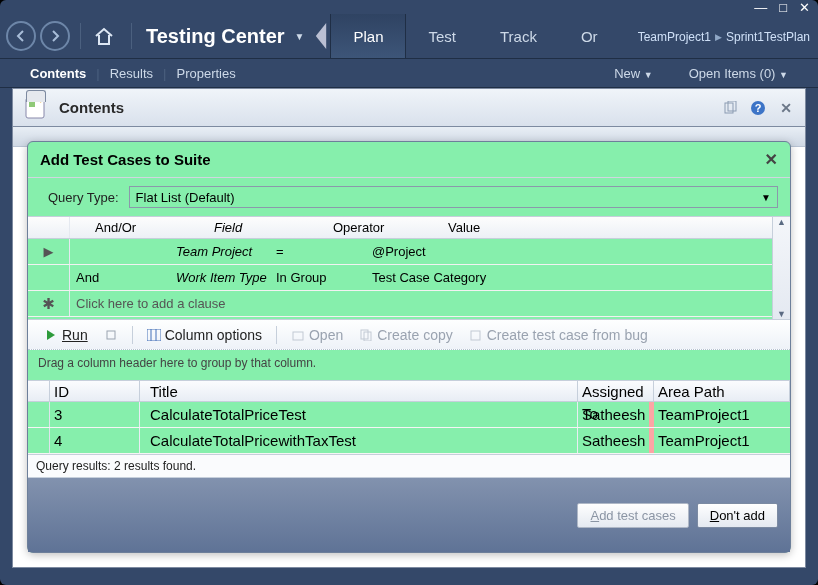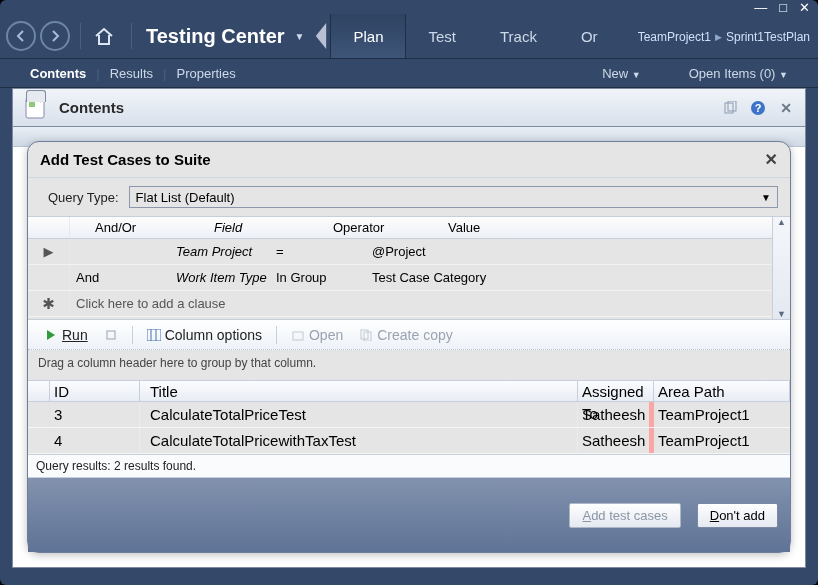--- a/index.html
+++ b/index.html
@@ -27,37 +27,37 @@
 
 .breadcrumb { position: absolute; right: 8px; top: 16px; display: flex; align-items: center; font-size: 12px; color: #cfe0f7; gap: 4px; }
 .breadcrumb .bc-arrow { color: #8fa7c6; font-size: 9px; }
 
 
 .subnav { height: 30px; border-top: 1px solid #1f2e45; border-bottom: 1px solid #1f2e45; display: flex; align-items: center; padding: 0 20px; font-size: 13px; color: #cdd9e8; gap: 0; }
 .subnav .sn-item { padding: 0 10px; cursor: pointer; }
 .subnav .sn-item.active { color: #fff; font-weight: 600; }
 .subnav .sn-sep { color: #4b607f; }
 .subnav .spacer { flex: 1; }
-.subnav .sn-right { display: flex; gap: 28px; }
+.subnav .sn-right { display: flex; gap: 16px; }
 
 
 .tab-rider { position: absolute; left: 26px; top: 90px; width: 20px; height: 12px; background: #e6e9ee; border: 1px solid #7d8aa0; border-bottom: none; border-radius: 3px 3px 0 0; }
 
 
 .panel-header { margin: 0 12px; background: linear-gradient(#f0f4f9, #d9e1ec); border: 1px solid #7d8aa0; height: 38px; display: flex; align-items: center; padding: 0 10px; gap: 10px; border-bottom: none; }
 .panel-header .ph-title { font-size: 15px; font-weight: 700; color: #2a2a2a; flex: 1; }
 .panel-header .ph-icon { width: 26px; height: 26px; }
 .ph-action { width: 18px; height: 18px; color: #4f6a92; display: flex; align-items: center; justify-content: center; cursor: pointer; font-size: 14px; }
 
 
 .content { margin: 0 12px; background: #fff; border: 1px solid #7d8aa0; height: 442px; position: relative; }
 .shelf { height: 20px; background: linear-gradient(#e8eef5, #cfd8e4); border-bottom: 1px solid #b8c3d3; }
 
 
-.dialog { position: absolute; left: 14px; top: 14px; right: 14px; bottom: 14px; background: #e5e5e5; border: 1px solid #6d7f9a; border-radius: 12px; box-shadow: 0 2px 8px rgba(0,0,0,0.25); display: flex; flex-direction: column; justify-content: center; }
+.dialog { position: absolute; left: 14px; top: 14px; right: 14px; bottom: 14px; background: #86efac; border: 1px solid #6d7f9a; border-radius: 6px; box-shadow: 0 2px 8px rgba(0,0,0,0.25); display: flex; flex-direction: column; justify-content: center; }
 .dlg-title { padding: 8px 12px; font-size: 15px; font-weight: 700; border-bottom: 1px solid #d0d6df; display: flex; align-items: center; }
 .dlg-title .close { margin-left: auto; font-size: 16px; color: #444; cursor: pointer; }
 
 .query-row { display: flex; align-items: center; padding: 8px 12px 8px 20px; gap: 10px; font-size: 13px; }
 .query-row label { color: #222; }
 .query-row .qselect { flex: 1; border: 1px solid #8b98ab; height: 22px; padding: 0 6px; display: flex; align-items: center; justify-content: space-between; font-size: 13px; }
 
 
 .clauses { border-top: 1px solid #c6cfdb; border-bottom: 1px solid #c6cfdb; position: relative; font-size: 13px; height: 104px; overflow: hidden; }
 .cl-head { display: flex; background: linear-gradient(#fdfdfd, #ecf0f6); border-bottom: 1px solid #c6cfdb; height: 22px; line-height: 22px; gap: 19px; }
@@ -90,21 +90,21 @@
 .res-row { display: flex; height: 26px; line-height: 26px; border-bottom: 1px solid #f5f5f5; }
 .r-gutter { width: 22px; border-right: 1px solid #dfe4ec; }
 .r-id { width: 90px; padding-left: 4px; border-right: 1px solid #e9edf3; }
 .r-title { flex: 1; padding-left: 10px; border-right: 1px solid #e9edf3; }
 .r-assigned { width: 76px; padding-left: 4px; border-right: 5px solid #fca5a5; }
 .r-area { width: 136px; padding-left: 4px; }
 .res-head .cell { border-right: 1px solid #c6cfdb; }
 
 .status { border-top: 1px solid #c6cfdb; border-bottom: 1px solid #c6cfdb; padding: 4px 8px; font-size: 12px; color: #222; background: #fafbfd; }
 
-.footer { flex: 1; background: linear-gradient(#8292ae, #5f7396); display: flex; align-items: center; justify-content: flex-end; padding: 0 12px; gap: 16px; }
+.footer { flex: 1; background: linear-gradient(#8292ae, #5f7396); display: flex; align-items: center; justify-content: flex-end; padding: 0 12px; gap: 8px; }
 .btn { background: linear-gradient(#fefefe, #e4e9f1); border: 1px solid #7b8aa2; padding: 4px 12px; font-size: 13px; border-radius: 2px; cursor: pointer; }
 .btn.disabled { color: #8b95a4; border-color: #aeb7c6; }
 .btn .u { text-decoration: underline; }
 
 svg { display: block; }
 </style>
 </head>
 <body>
 
 <div class="window">
@@ -282,20 +282,28 @@
         </div>
         <div class="tb-btn disabled">
           <span class="tb-ico">
               <svg width="12" height="12">
                 <rect x="1" y="1" width="7" height="9" fill="none" stroke="#c2c9d3"></rect>
                 <rect x="4" y="3" width="7" height="9" fill="none" stroke="#c2c9d3"></rect>
               </svg>
             </span>
           <span>Create copy</span>
         </div>
+        <div class="tb-btn disabled">
+          <span class="tb-ico">
+              <svg width="12" height="12">
+                <rect x="1" y="2" width="9" height="9" fill="none" stroke="#c2c9d3"></rect>
+              </svg>
+            </span>
+          <span>Create test case from bug</span>
+        </div>
       </div>
 
       <div class="group-hint">Drag a column header here to group by that column.</div>
 
       <div class="results">
         <div class="res-head">
           <div class="r-gutter cell"></div>
           <div class="r-id cell">ID</div>
           <div class="r-title cell">Title</div>
           <div class="r-assigned cell">Assigned To</div>

